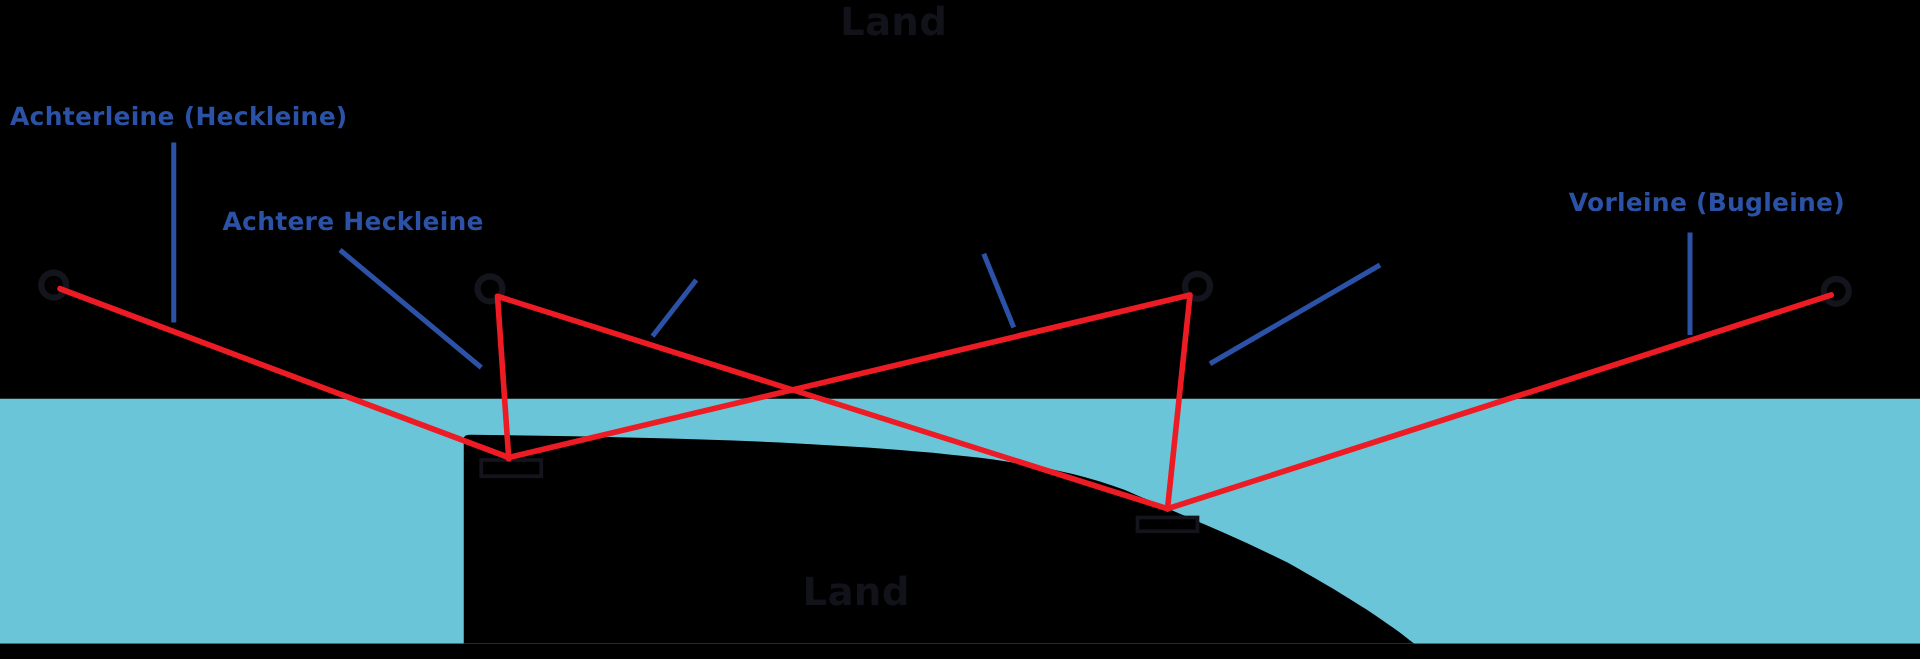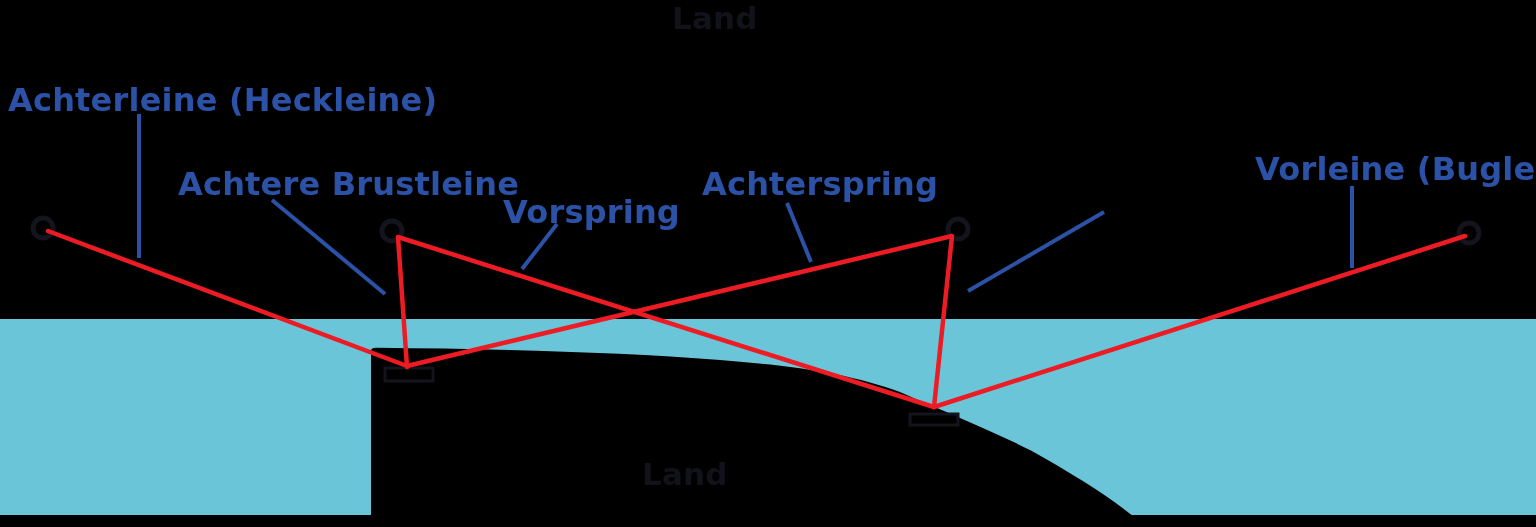--- a/index.html
+++ b/index.html
@@ -46,21 +46,21 @@
     stroke-width: 3;
   }
   .lbl {
     position: absolute;
     white-space: nowrap;
     font-weight: bold;
     letter-spacing: 0.2px;
   }
   .lbl.blue {
     color: var(--label-blue);
-    font-size: 32px;
+    font-size: 20px;
   }
   .lbl.dark {
     color: var(--dark-text);
     font-size: 31px;
   }
 </style>
 </head>
 <body>
 
 <div class="canvas">
@@ -93,18 +93,16 @@
     <line class="pointer" x1="557" y1="224" x2="522" y2="269"></line>
     <line class="pointer" x1="787" y1="203" x2="811" y2="262"></line>
     <line class="pointer" x1="1104" y1="212" x2="968" y2="291"></line>
     <line class="pointer" x1="1352" y1="186" x2="1352" y2="268"></line>
   </svg>
 
   <div class="lbl dark" style="left:672px; top:0px;">Land</div>
   <div class="lbl dark" style="left:642px; top:456px;">Land</div>
 
   <div class="lbl blue" style="left:8px; top:81px;">Achterleine (Heckleine)</div>
-  <div class="lbl blue" style="left:178px; top:165px;">Achtere Brustleine</div>
-  <div class="lbl blue" style="left:503px; top:193px;">Vorspring</div>
-  <div class="lbl blue" style="left:702px; top:165px;">Achterspring</div>
+  <div class="lbl blue" style="left:178px; top:165px;">Achtere Heckleine</div>
   <div class="lbl blue" style="left:1255px; top:150px;">Vorleine (Bugleine)</div>
 
 </div>
 
 </body></html>

